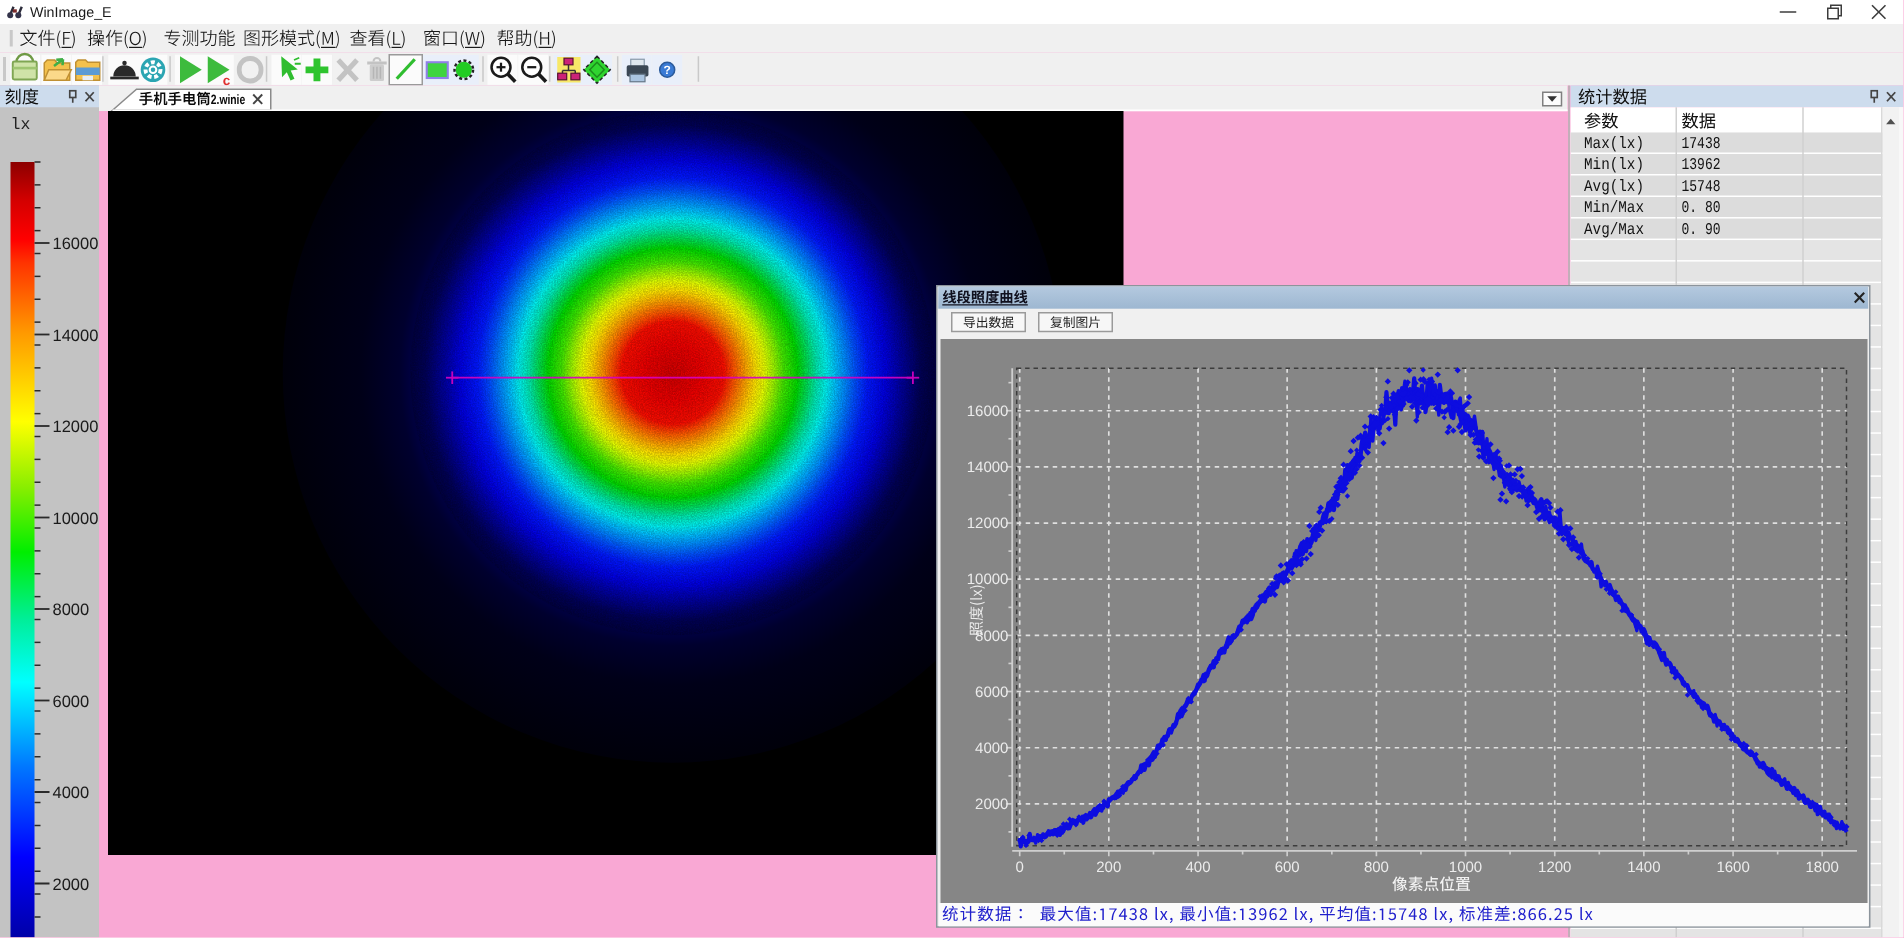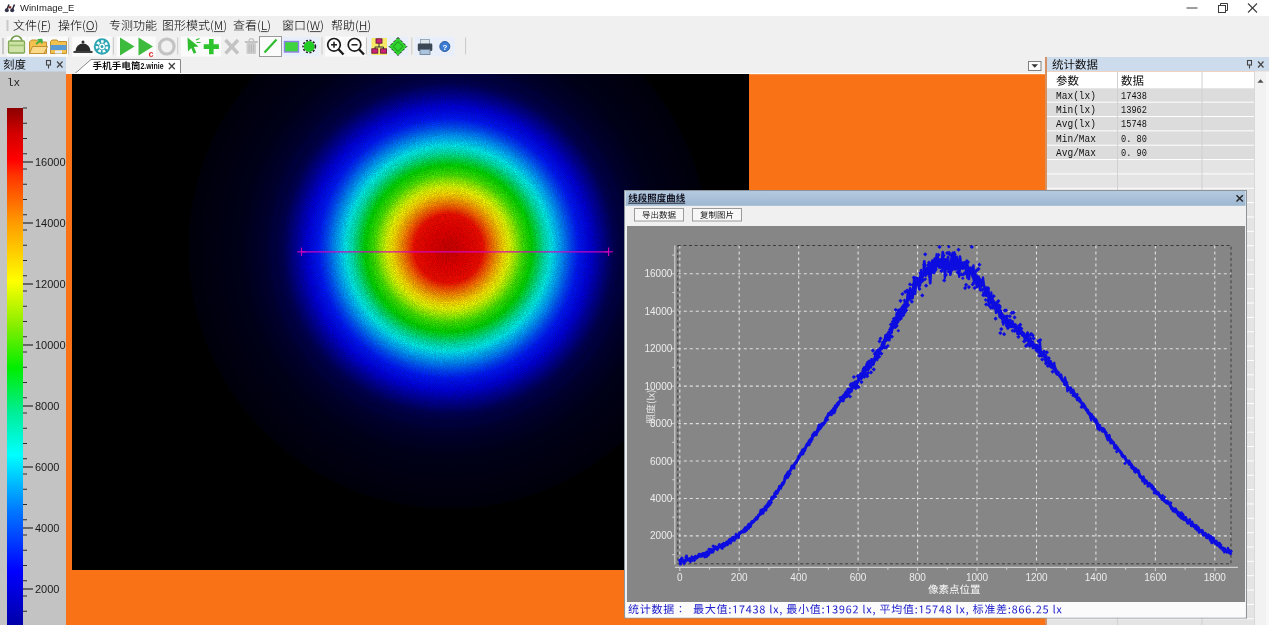--- a/index.html
+++ b/index.html
@@ -1,14 +1,14 @@
 <!DOCTYPE html>
 <html><head><meta charset="utf-8"><style>
 html,body{margin:0;padding:0}
-#app{position:relative;width:1269px;height:625px;background:#f97316;overflow:hidden;font-family:"Liberation Sans",sans-serif}
+#app{position:relative;width:1269px;height:625px;background:#f9a8d4;overflow:hidden;font-family:"Liberation Sans",sans-serif}
 .abs{position:absolute;left:0;top:0}
 </style></head><body>
 <div id="app">
     <svg class="abs" width="1269" height="625" viewBox="0 0 1269 625">
       <rect x="0" y="0" width="1269" height="16" fill="#ffffff"></rect>
       <g stroke="#2b2b3a" stroke-width="1.6" fill="none">
         <path d="M6.5 10.5 L9 4.5"></path>
         <path d="M12 10.5 L14.5 4.5"></path>
       </g>
       <circle cx="6.8" cy="10.2" r="2" fill="#33334a"></circle>

